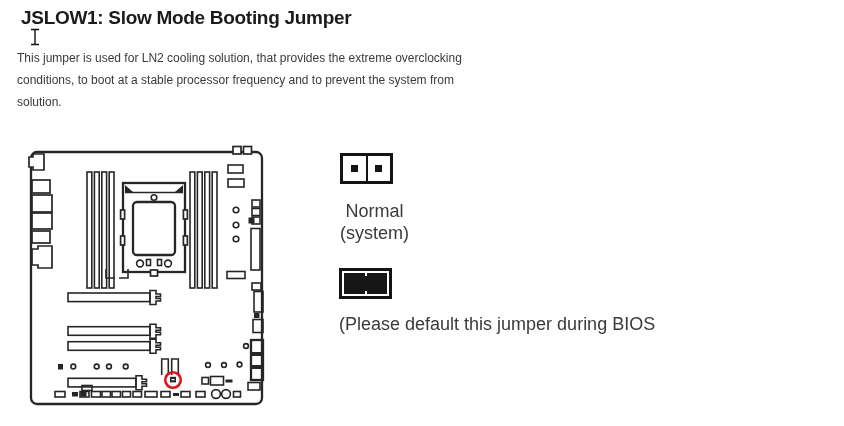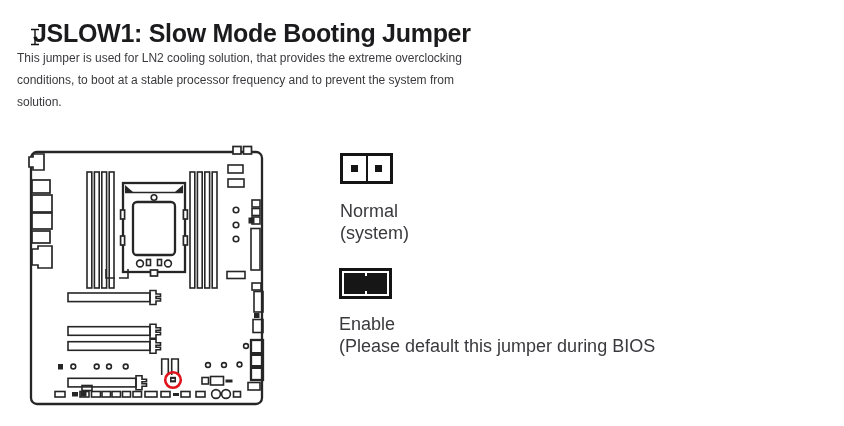--- a/index.html
+++ b/index.html
@@ -1,30 +1,30 @@
 <!DOCTYPE html>
 <html><head>
 <meta charset="utf-8">
 <style>
   html,body{margin:0;padding:0;background:#ffffff;}
   .page{
     position:relative;width:844px;height:426px;background:#ffffff;overflow:hidden;
     font-family:"Liberation Sans", sans-serif;color:#3a3a3e;
   }
   .title{
-    position:absolute;left:17px;top:3px;margin:16px;
-    font-size:25px;font-weight:bold;letter-spacing:-0.3px;color:#1b1b1d;
+    position:absolute;left:17px;top:3px;margin:4px;
+    font-size:19px;font-weight:bold;letter-spacing:-0.3px;color:#1b1b1d;
     font-family:"Liberation Sans", sans-serif;
   }
   .cursor{position:absolute;left:29px;top:28px;}
   .desc{position:absolute;left:17px;top:47px;font-size:12px;line-height:22px;color:#3a3a3e;}
   .desc div{white-space:nowrap;}
 
   
-  .state{position:absolute;left:340px;font-size:18px;line-height:22px;color:#3a3a3e;}
+  .state{position:absolute;left:340px;font-size:18px;line-height:22px;color:#3a3a3e;text-align:center;}
   .state .labels{margin-top:16px;}
   .jumper-icon{width:47px;height:25px;border:3px solid #141414;background:#fff;display:flex;position:relative;}
   .jumper-icon.open .cell{flex:1;display:flex;align-items:center;justify-content:center;}
   .jumper-icon.open .cell + .cell{border-left:2.5px solid #141414;}
   .jumper-icon.open .pin{width:7px;height:7px;background:#141414;}
   .jumper-icon.capped .cap{position:absolute;left:2px;right:2px;top:2px;bottom:2px;background:#161616;}
   .jumper-icon.capped .notch{position:absolute;left:50%;transform:translateX(-50%);width:2px;height:3px;background:#fff;z-index:2;}
   .jumper-icon.capped .notch.top{top:2px;}
   .jumper-icon.capped .notch.bottom{bottom:2px;}
 
@@ -206,18 +206,17 @@
     </div>
   </div>
 
   <div class="state" style="top:268px;left:339px;">
     <div class="jumper-icon capped">
       <div class="cap"></div>
       <span class="notch top"></span>
       <span class="notch bottom"></span>
     </div>
     <div class="labels" style="margin-top:14px;">
-      <div>Enable</div>
       <div>(Please default this jumper during BIOS</div>
     </div>
   </div>
 
 </div>
 
 </body></html>

